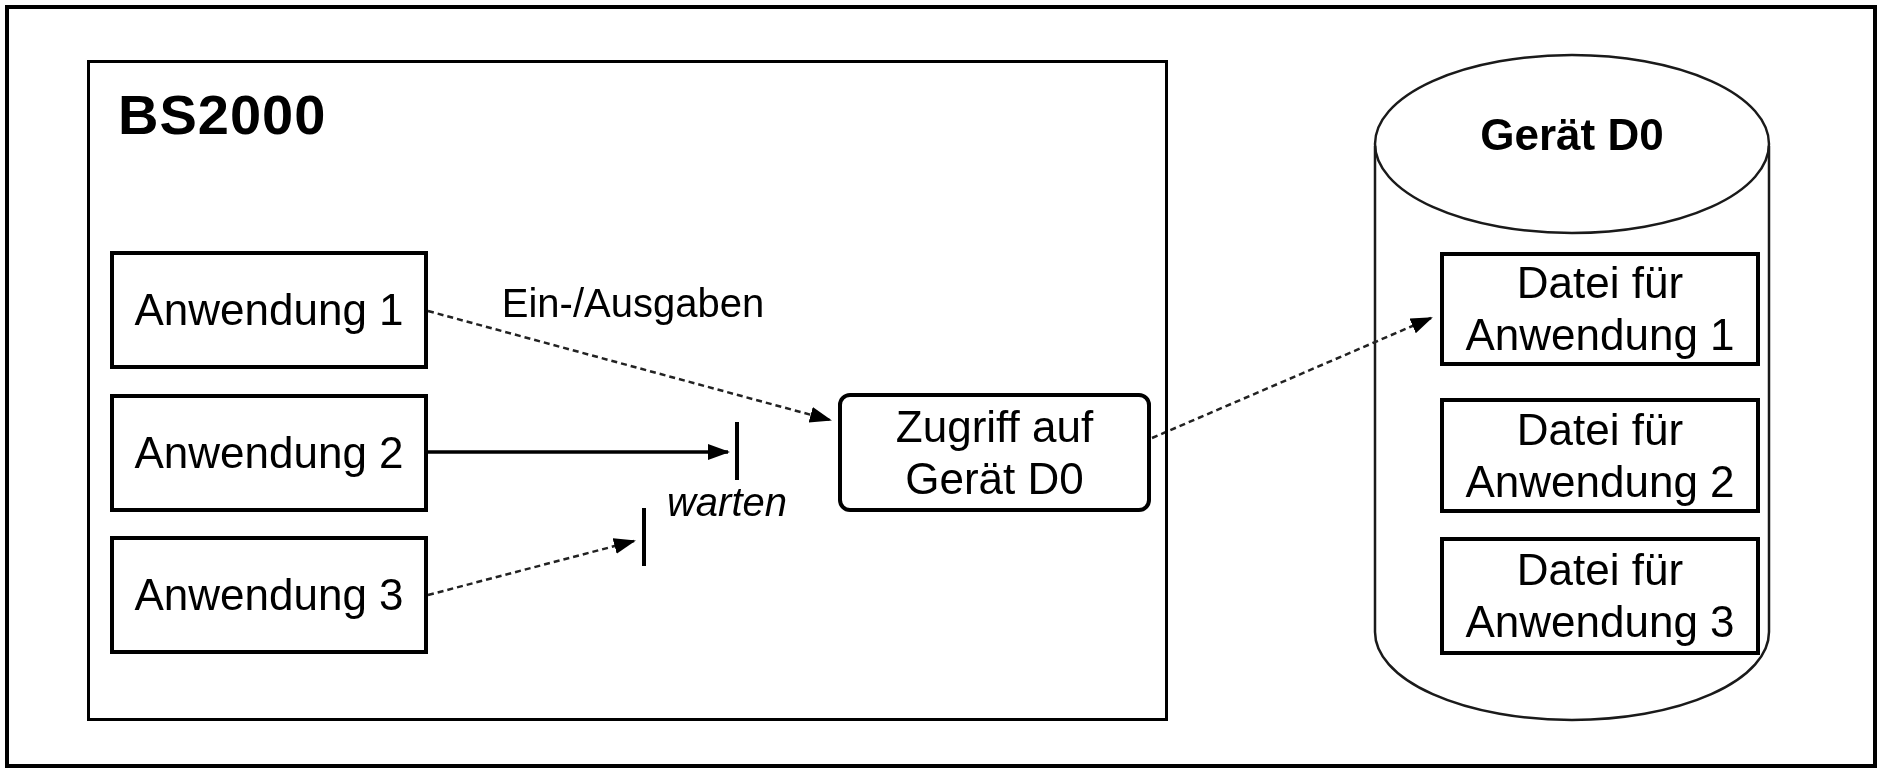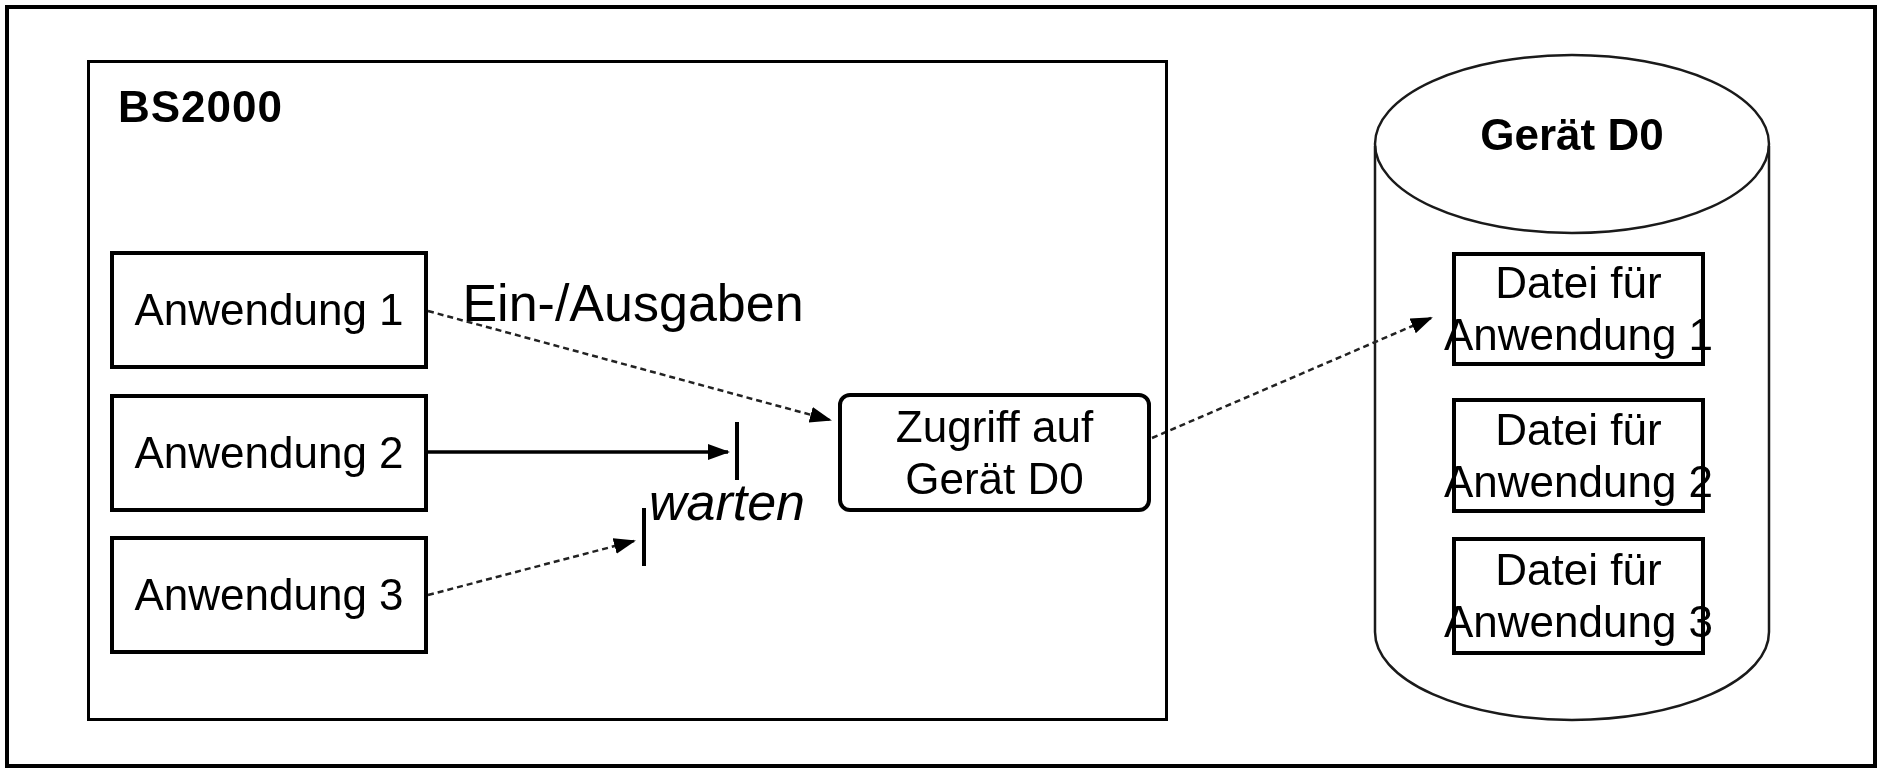--- a/index.html
+++ b/index.html
@@ -26,21 +26,21 @@
   .bs2000-box {
     position: absolute;
     left: 87px; top: 60px;
     width: 1081px; height: 661px;
     border: 3px solid #000;
     box-sizing: border-box;
   }
   .bs2000-title {
     position: absolute;
     left: 118px; top: 82px;
-    font-size: 44px;
+    font-size: 56px;
     font-weight: bold;
     letter-spacing: 1px;
     white-space: nowrap;
   }
   .node {
     position: absolute;
     border: 4px solid #000;
     box-sizing: border-box;
     background: #ffffff;
     display: flex;
@@ -53,36 +53,36 @@
     white-space: nowrap;
   }
   .app-box   { left: 110px; width: 318px; height: 118px; }
   .app-1     { top: 251px; }
   .app-2     { top: 394px; }
   .app-3     { top: 536px; }
   .access-box {
     left: 838px; top: 393px;
     width: 313px; height: 119px; border-radius: 12px;
   }
-  .file-box  { left: 1440px; width: 253px; margin-left: 12px; }
+  .file-box  { left: 1440px; width: 320px; }
   .file-1    { top: 252px; height: 114px; }
   .file-2    { top: 398px; height: 115px; }
   .file-3    { top: 537px; height: 118px; }
   .device-title {
     position: absolute;
     left: 1572px; top: 135px;
     transform: translate(-50%, -50%);
     font-size: 44px;
     font-weight: bold;
     white-space: nowrap;
   }
   .float-label {
     position: absolute;
     transform: translate(-50%, -50%);
-    font-size: 52px;
+    font-size: 40px;
     white-space: nowrap;
   }
   .io-label   { left: 633px; top: 303px; }
   .wait-label { left: 727px; top: 502px; font-style: italic; }
   .connector-layer {
     position: absolute;
     left: 0; top: 0;
     width: 1888px;
     height: 779px;
   }

